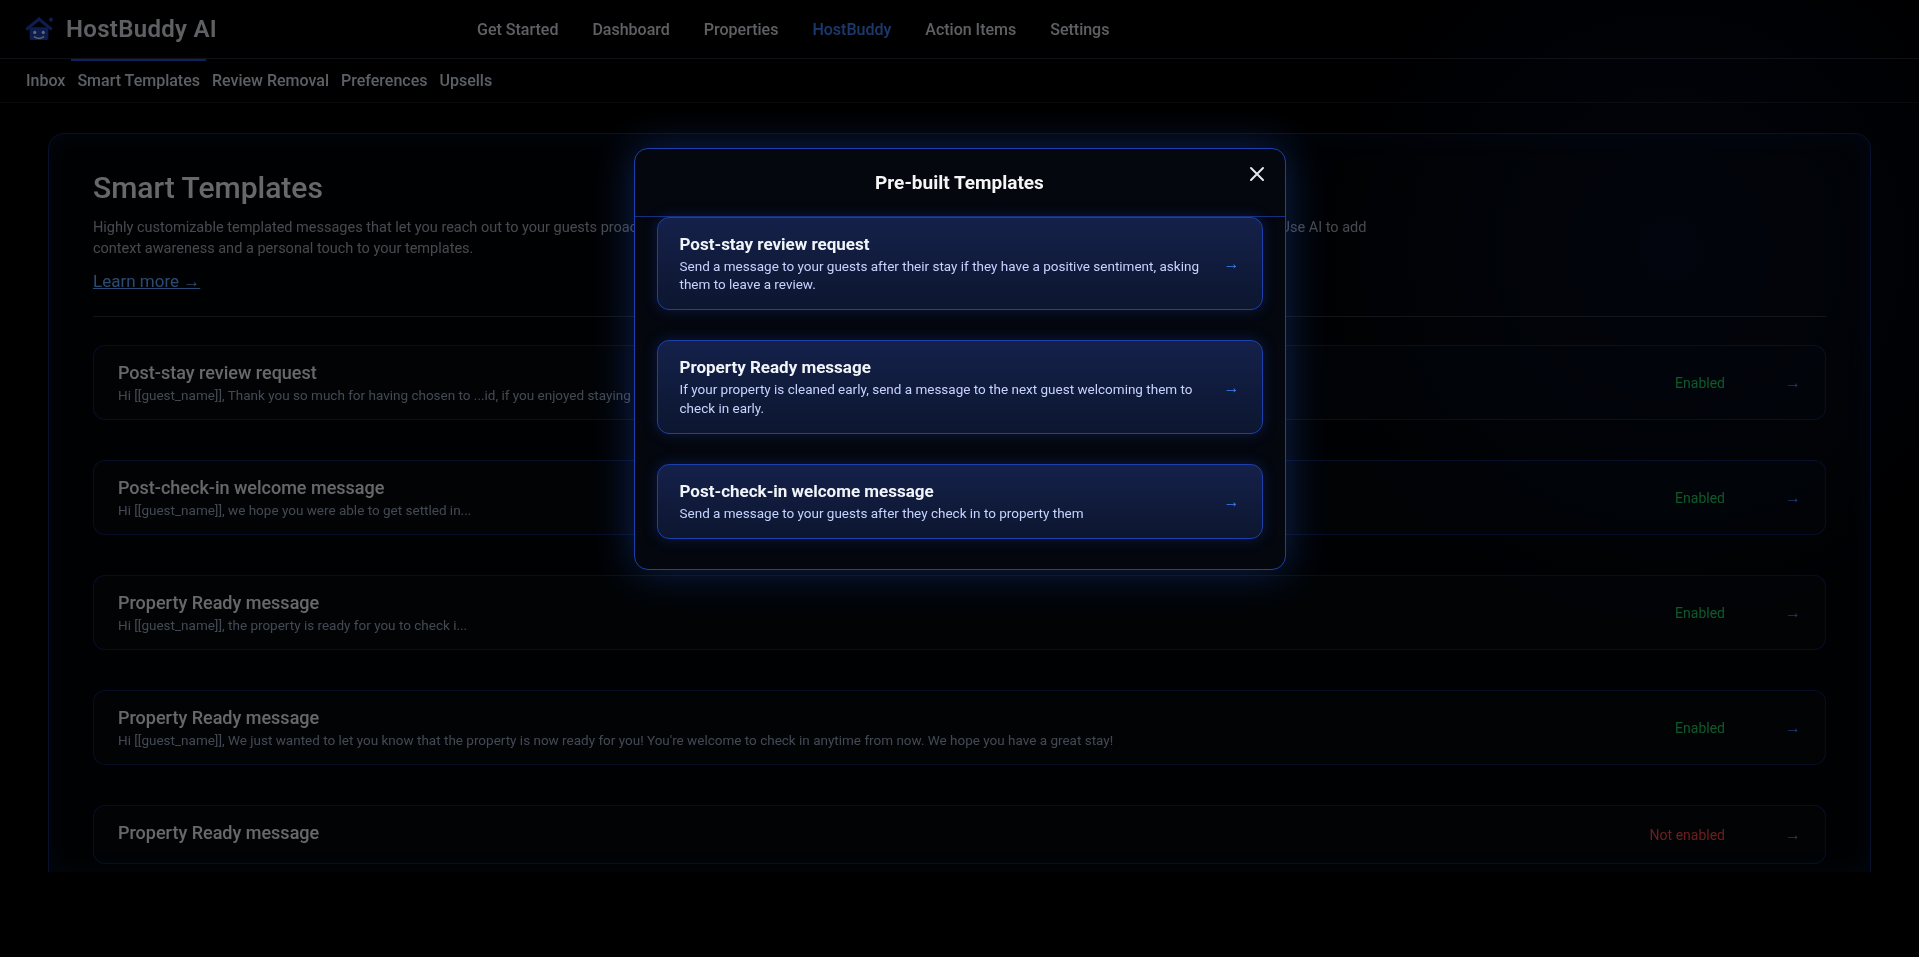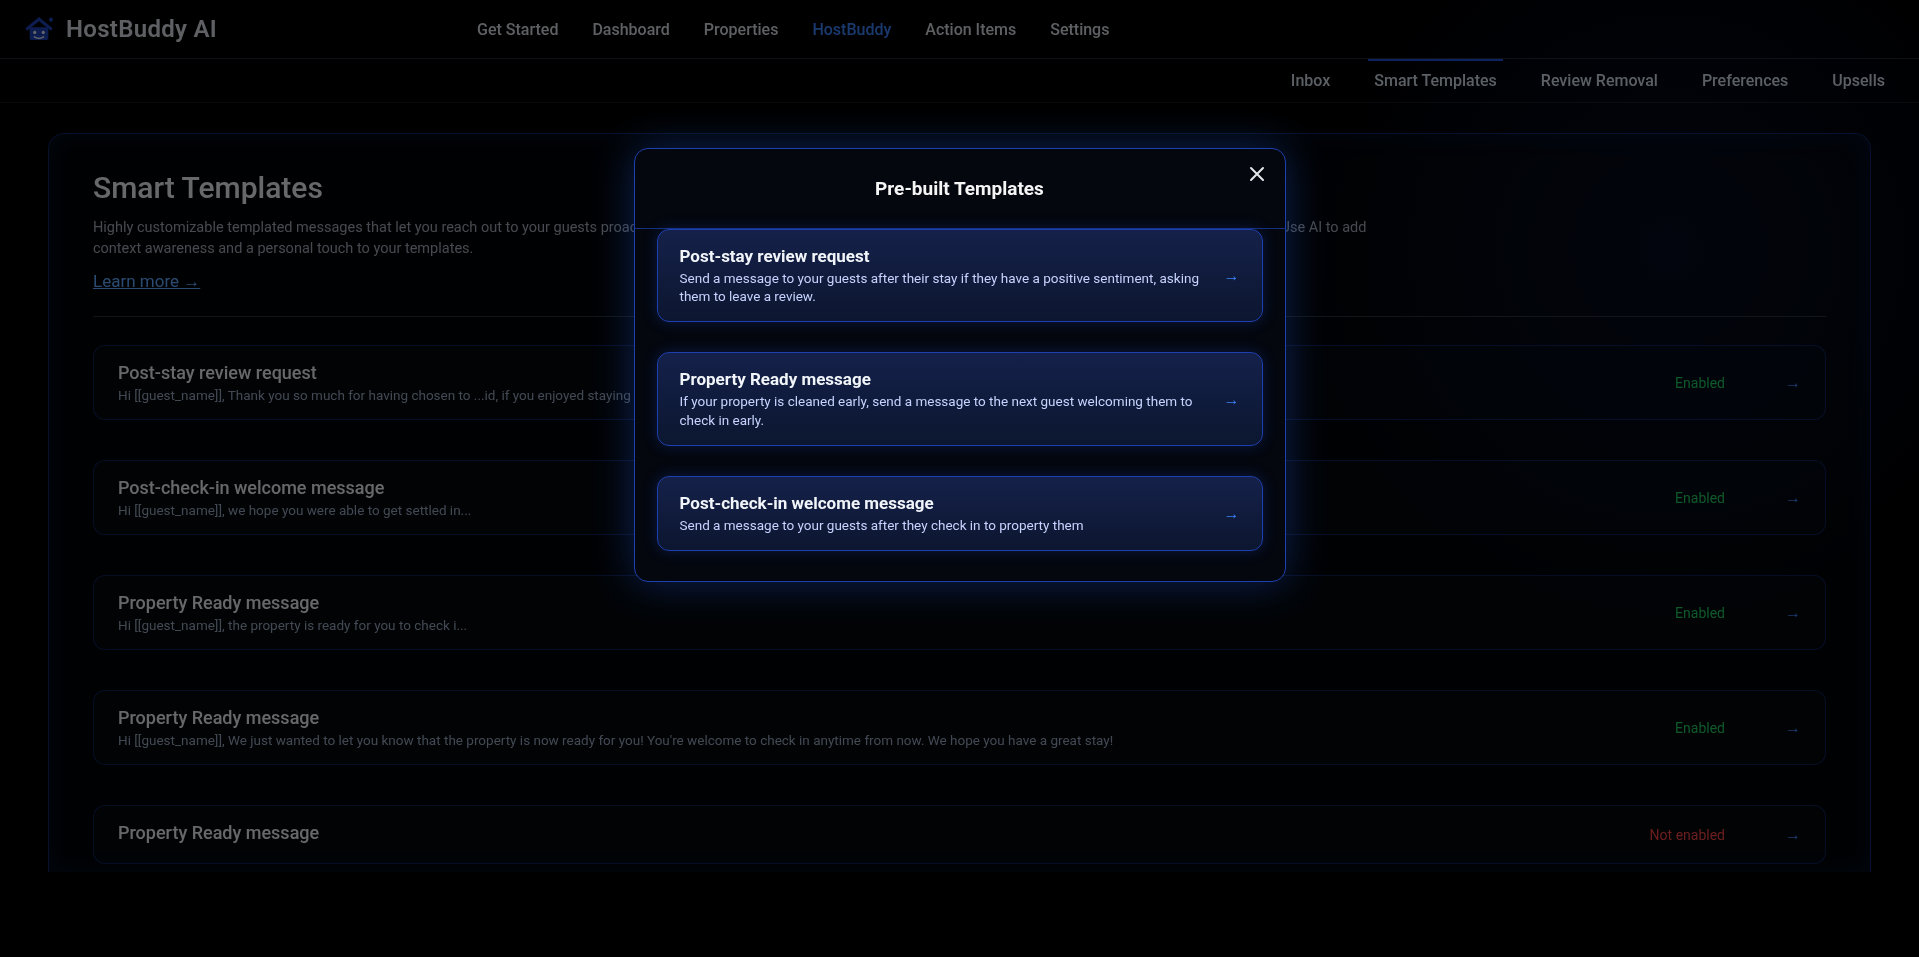--- a/index.html
+++ b/index.html
@@ -33,26 +33,24 @@
     .brand { display: flex; align-items: center; gap: 10px; margin-right: 260px; }
     .brand-logo { width: 34px; height: 30px; position: relative; }
     .brand-name { font-size: 24px; font-weight: 600; color: #d1d5db; letter-spacing: 0.3px; }
     .topnav { display: flex; gap: 34px; }
     .topnav-item { color: #d1d5db; font-size: 16px; font-weight: 500; cursor: pointer; }
     .topnav-item.active { color: #3b82f6; }
 
     
     .subnav {
       display: flex;
-      gap: 32px;
-      padding: 0 28px;
+      padding: 0 20px;
       border-bottom: 1px solid rgba(55,65,81,0.35);
       position: relative;
       z-index: 1;
-      justify-content: flex-end;
     }
     .subnav-item { color: #cbd5e1; font-size: 16px; font-weight: 500; padding: 10px 6px 12px; cursor: pointer; border-top: 2px solid transparent; }
     .subnav-item.active { border-top: 2px solid #1d4ed8; }
 
     
     .page {
       padding: 30px 48px 0;
       position: relative;
       z-index: 1;
     }
@@ -100,21 +98,21 @@
       z-index: 10;
     }
     .modal {
       width: 652px;
       border: 1px solid #1e40af;
       border-radius: 14px;
       background: #04070e;
       box-shadow: 0 0 40px rgba(37,99,235,0.35);
       align-self: flex-start;
     }
-    .modal-header { display: flex; align-items: center; justify-content: center; position: relative; padding: 28px 24px; border-bottom: 1px solid rgba(30,64,175,0.7); }
+    .modal-header { display: flex; align-items: center; justify-content: center; position: relative; padding: 22px 24px; border-bottom: 1px solid rgba(30,64,175,0.7); }
     .modal-title { font-size: 19px; font-weight: 700; color: #f5f5f5; }
     .modal-close { position: absolute; right: 20px; top: 16px; color: #e5e7eb; cursor: pointer; font-size: 18px; }
     .modal-sub { text-align: center; font-size: 15px; font-weight: 600; color: #e5e7eb; padding: 22px 24px 18px; }
     .modal-body { padding: 0 22px 30px; }
 
     .mcard {
       border: 1px solid #1e40af;
       border-radius: 12px;
       background: linear-gradient(180deg, rgba(23,37,84,0.85), rgba(13,25,54,0.85));
       padding: 16px 22px;

